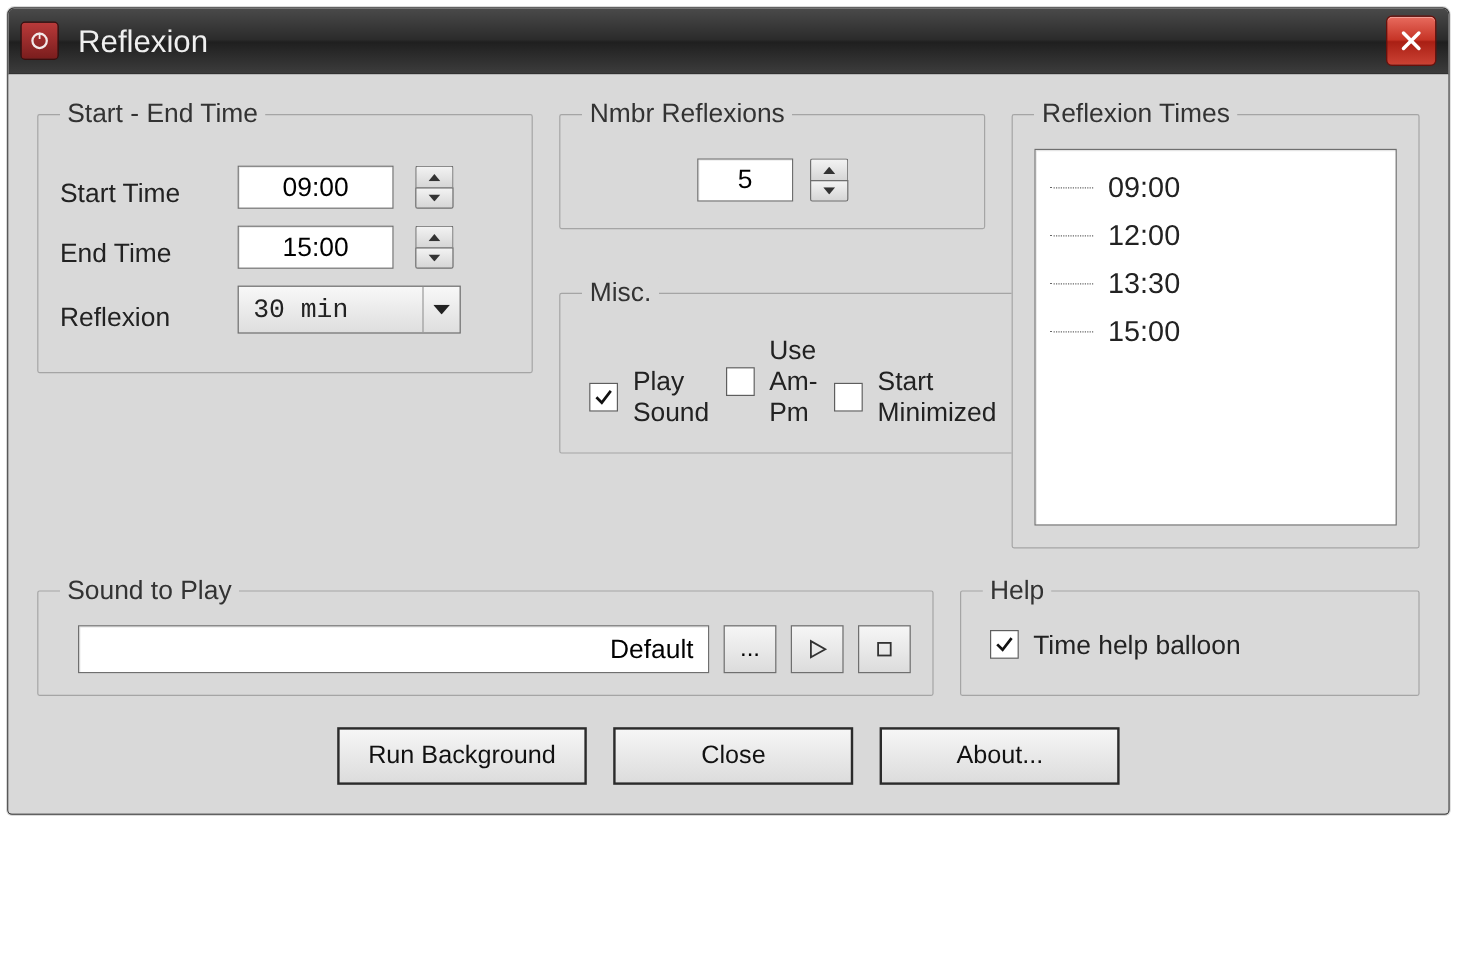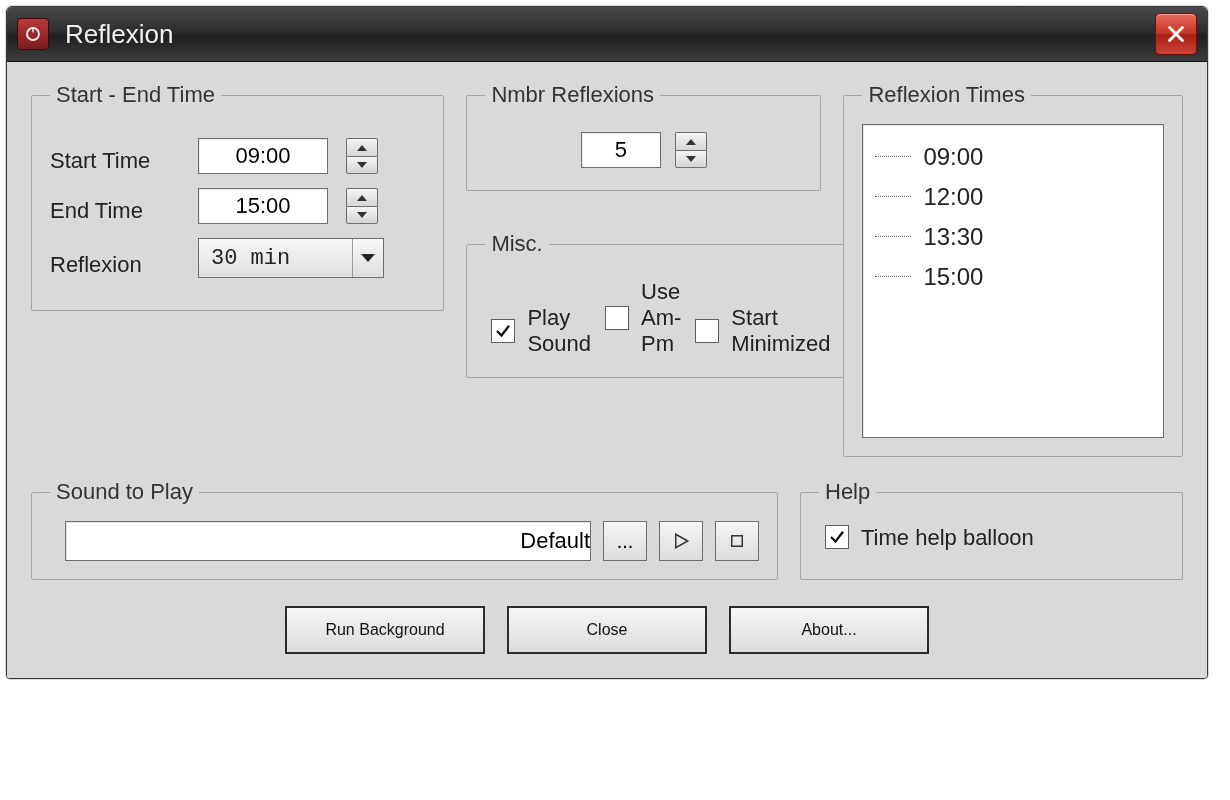--- a/index.html
+++ b/index.html
@@ -142,39 +142,39 @@
     margin-left:4px;margin-right:10px;
     position:relative;top:-1px;
   }
   .row2{display:flex;gap:22px;margin-top:22px;}
   .sound-group{flex:1;}
   .help-group{width:345px;}
   .sound-row{display:flex;align-items:center;gap:12px;}
   .sound-input{
     flex:1;height:40px;background:#fff;border:1px solid #6f6f6f;
     box-shadow:inset 1px 1px 0 rgba(0,0,0,.1);
-    text-align:right;padding:0 0;font-size:22px;box-sizing:border-box;margin-left:15px;
+    text-align:right;padding:0 12px;font-size:22px;box-sizing:border-box;margin-left:15px;
   }
   .btn{
     height:40px;min-width:44px;
     background:linear-gradient(#f6f6f6,#dcdcdc);
     border:1px solid #6f6f6f;
     display:flex;align-items:center;justify-content:center;
     cursor:pointer;font-size:20px;padding:0 8px;
   }
   .help-row{display:flex;align-items:flex-start;gap:12px;padding:4px 6px;}
   .help-row .lbl{line-height:1.2;}
   .bottom-btns{
     display:flex;justify-content:center;gap:22px;margin-top:26px;
   }
   .big-btn{
     height:48px;min-width:200px;
     background:linear-gradient(#f6f6f6,#dcdcdc);
     border:2px solid #2b2b2b;
-    font-size:16px;color:#111;
+    font-size:21px;color:#111;
     padding:0 24px;cursor:pointer;
     display:flex;align-items:center;justify-content:center;
   }
   svg{display:block;}
 </style>
 </head>
 <body>
 
 <div class="window">
 

